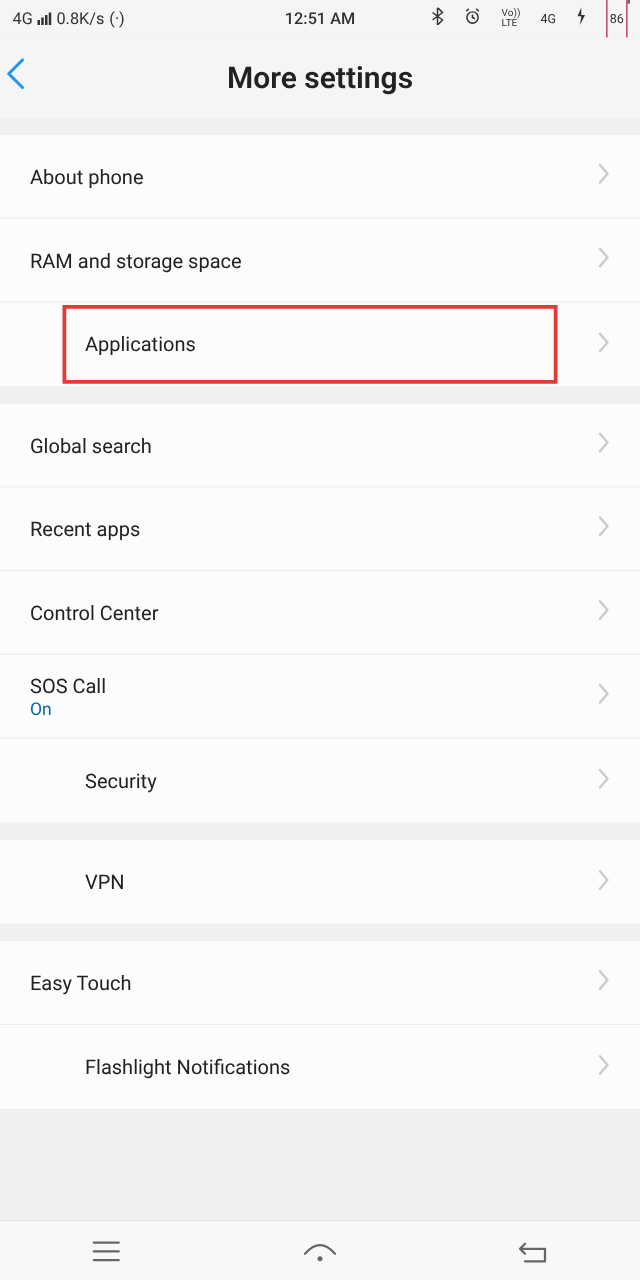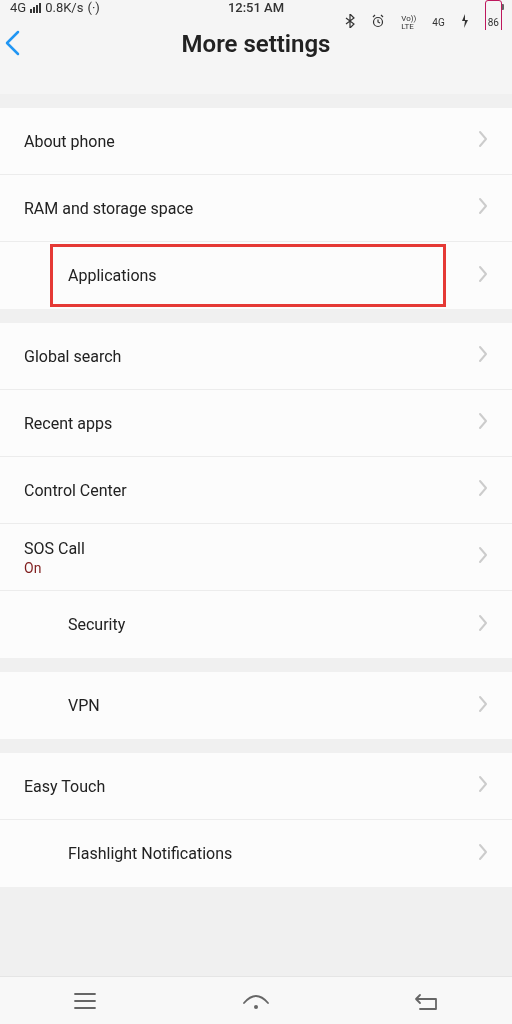--- a/index.html
+++ b/index.html
@@ -8,21 +8,21 @@
       height: 1024px;
       font-family: -apple-system, BlinkMacSystemFont, "Segoe UI", Roboto, sans-serif;
       background: #f0f0f0;
       position: relative;
       overflow: hidden;
     }
     .status-bar {
       height: 30px;
       background: #f5f5f5;
       display: flex;
-      align-items: flex-start;
+      align-items: center;
       justify-content: space-between;
       padding: 0 10px;
       font-size: 13px;
       color: #333;
     }
     .status-left { display: flex; align-items: center; gap: 4px; }
     .status-center { font-weight: 500; position: absolute; left: 50%; transform: translateX(-50%); }
     .status-right { display: flex; align-items: center; gap: 16px; }
     .signal-bars { display: inline-flex; align-items: flex-end; gap: 1px; }
     .signal-bars span { width: 2px; background: #333; }
@@ -36,20 +36,21 @@
       padding: 16px 2px; font-size: 10px; position: relative;
     }
     .battery::after {
       content: ''; position: absolute; right: -3px; top: 3px;
       width: 2px; height: 6px; background: #666; border-radius: 0 1px 1px 0;
     }
     .header {
       height: 64px;
       background: #f5f5f5;
       display: flex;
+      align-items: center;
       position: relative;
       padding: 0 4px;
     }
     .back-btn {
       color: #2196f3;
       font-size: 28px;
       cursor: pointer;
       width: 30px;
     }
     .header-title {
@@ -78,21 +79,21 @@
       cursor: pointer;
     }
     .list-item:last-child { border-bottom: none; margin-left: 44px; }
     .list-item-text {
       font-size: 16px;
       color: #222;
       font-weight: 400;
     }
     .list-item-sub {
       font-size: 14px;
-      color: #7f1d1d;
+      color: #0369a1;
       margin-top: 2px;
     }
     .list-item-left { display: flex; flex-direction: column; }
     .chevron {
       color: #ccc;
       font-size: 20px;
     }
     .highlighted {
       position: relative;
     }

